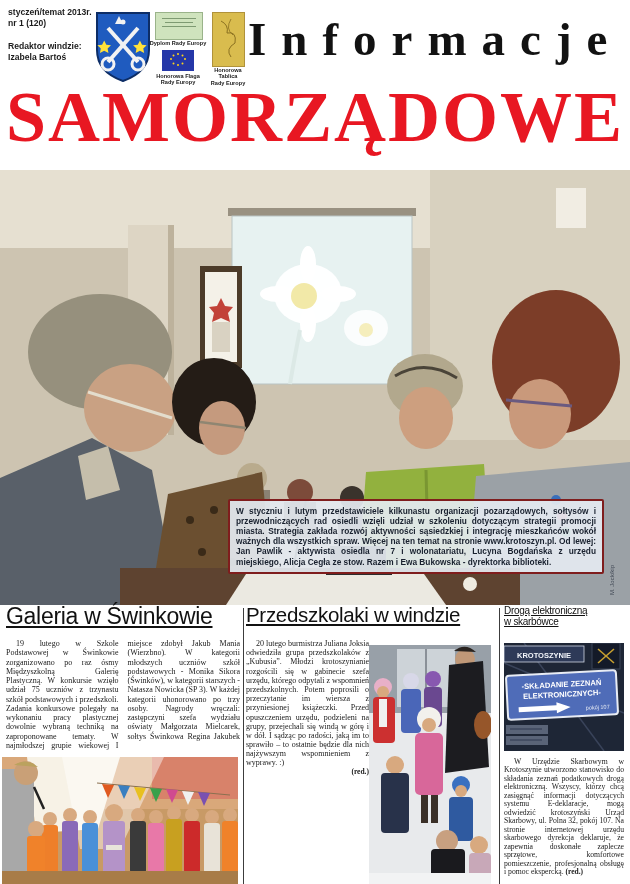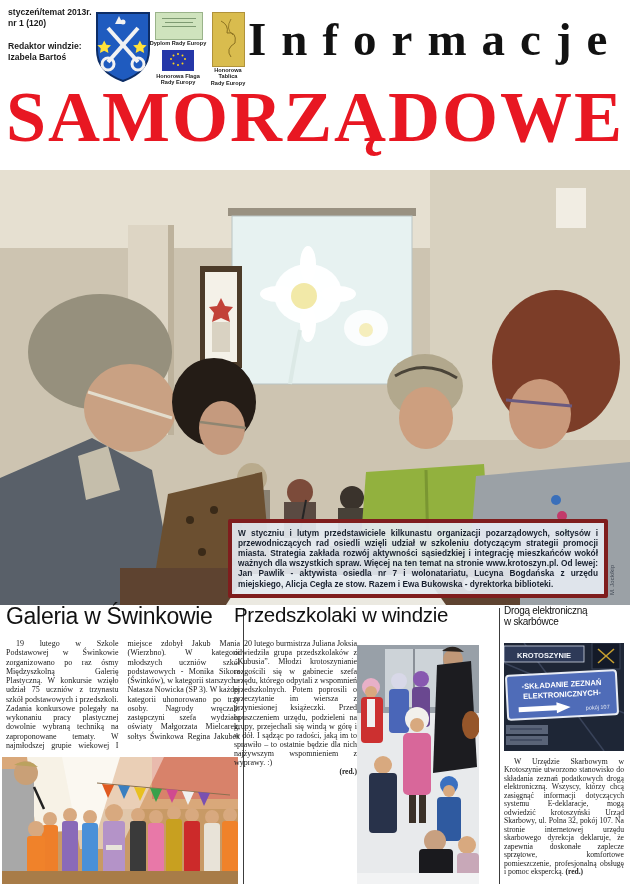--- a/index.html
+++ b/index.html
@@ -16,36 +16,36 @@
   .name-top{left:248px;top:12px;width:378px;font-family:"Liberation Serif",serif;
             font-weight:bold;font-size:47px;letter-spacing:15px;color:#121212;
             white-space:nowrap;}
   .name-bottom{left:6px;top:80px;width:620px;font-family:"Liberation Serif",serif;
                font-weight:bold;font-size:72px;letter-spacing:2px;line-height:1.05;
                white-space:nowrap;}
 
   
   .lead-photo{left:0;top:170px;width:630px;height:435px;}
   .lead-caption{left:228px;top:499px;width:360px;background:rgba(228,233,240,.93);
-                border:4px solid #7f1d1d;border-radius:2px;padding:5px 6px;
+                border:2px solid #7f1d1d;border-radius:2px;padding:5px 6px;
                 font-family:"Liberation Sans",sans-serif;font-weight:bold;
-                font-size:8.3px;line-height:1.22;color:#18202e;text-align:justify;margin-top:20px;}
+                font-size:8.3px;line-height:1.22;color:#18202e;text-align:justify;}
   .photo-credit{left:609px;top:515px;height:80px;writing-mode:vertical-rl;
                 transform:rotate(180deg);font-family:"Liberation Sans",sans-serif;
                 font-size:6px;color:#2a3240;opacity:.8;}
 
   
   .divider{width:1px;background:#3c3c3c;top:608px;height:276px;}
   .headline{font-family:"Liberation Sans",sans-serif;font-weight:normal;
-            color:#111;letter-spacing:-0.3px;line-height:1.02;}
+            color:#111;letter-spacing:-0.3px;line-height:1.02;text-decoration:underline;}
   .art1{left:6px;top:605px;width:234px;height:279px;}
   .art1 .headline{font-size:23px;}
   .art1-text{top:34px;left:0;width:234px;height:118px;column-count:2;column-gap:9px;
              font-size:8px;line-height:1.16;text-align:justify;overflow:hidden;}
-  .art2{left:234px;top:605px;width:245px;height:279px;}
+  .art2{left:246px;top:605px;width:245px;height:279px;}
   .art2 .headline{font-size:20.5px;}
   .art2-text{top:34px;left:0;width:123px;height:245px;font-size:8px;line-height:1.15;
              text-align:justify;overflow:hidden;}
   .art3{left:504px;top:605px;width:120px;height:279px;}
   .art3 .headline{font-size:10px;line-height:1.12;}
   .art3-text{top:153px;left:0;width:120px;height:126px;font-size:7.7px;
              line-height:1.1;text-align:justify;overflow:hidden;}
   p.body-par{margin:0;text-indent:10px;}
   .byline{font-weight:bold;font-size:7.5px;}
   .byline-line{text-align:right;font-weight:bold;font-size:7.5px;margin:0;}

